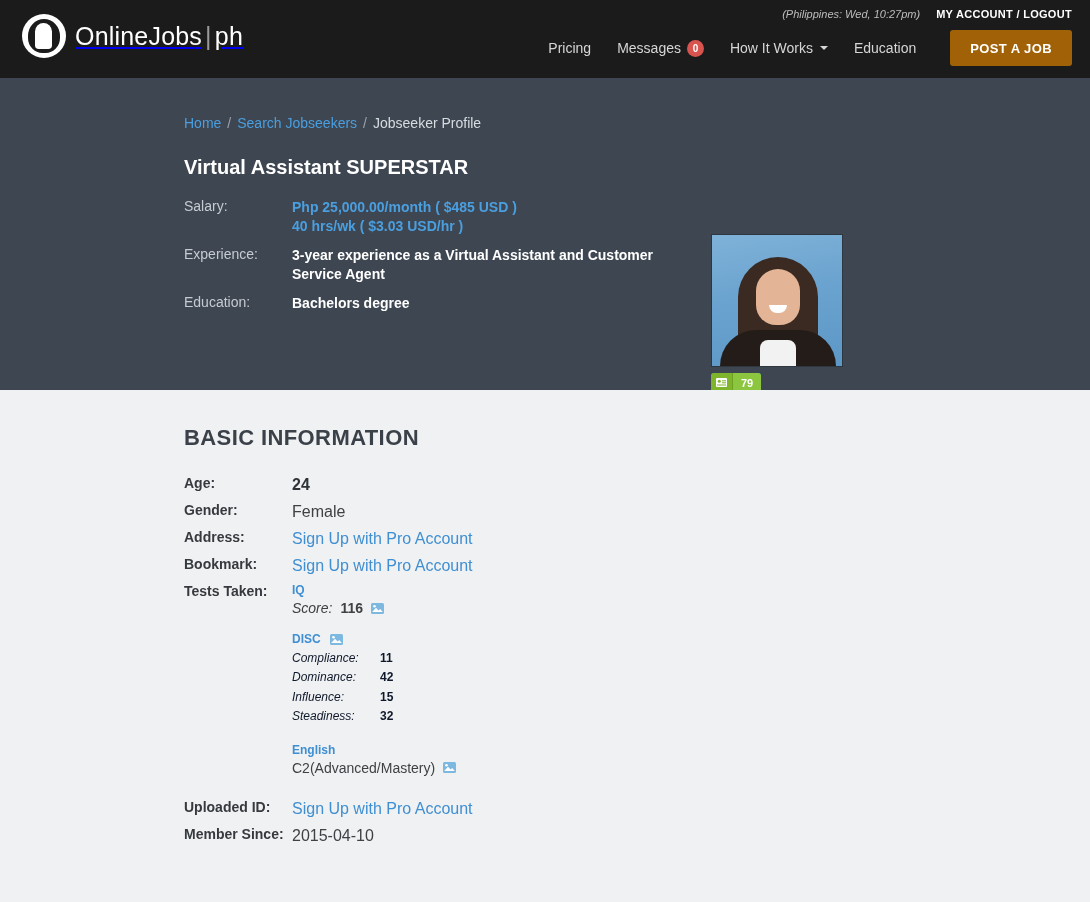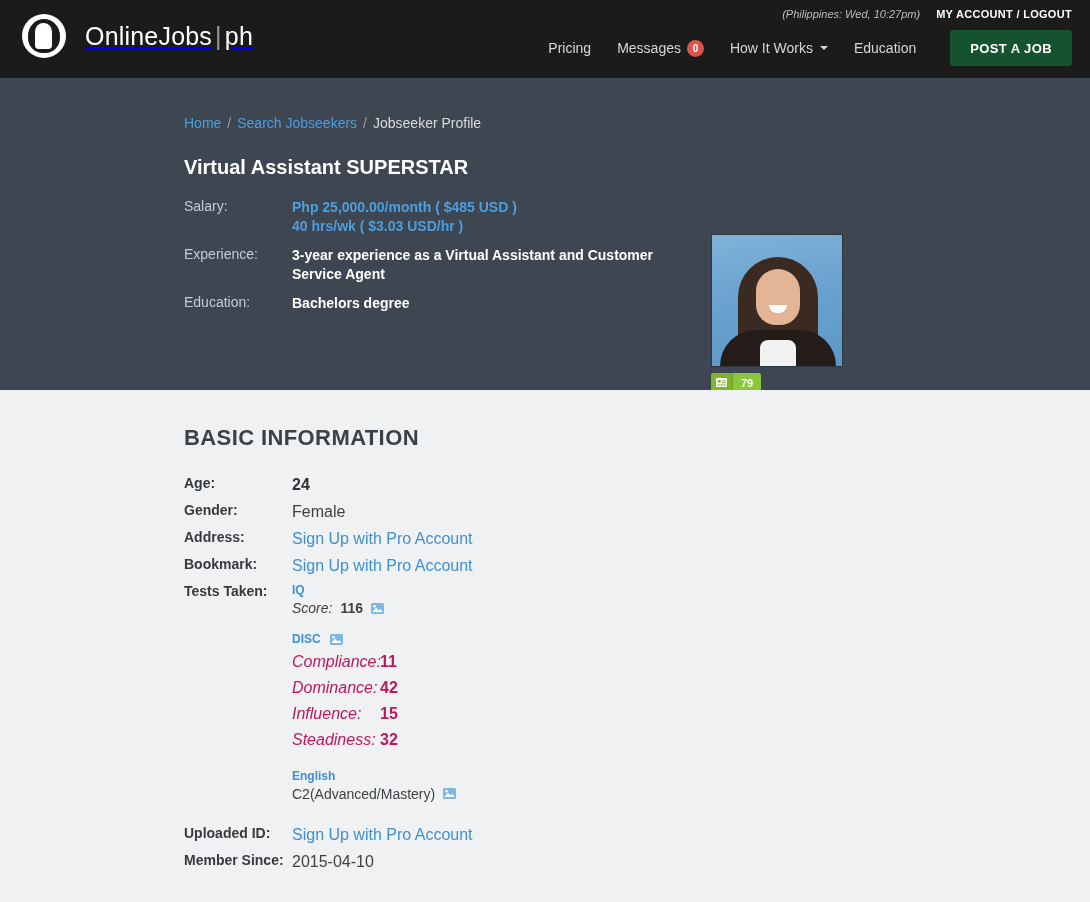--- a/index.html
+++ b/index.html
@@ -11,21 +11,21 @@
   }
 
   
   .topbar {
     position: relative;
     height: 78px;
     background: #1b1b1b;
   }
   .logo-wrap {
     position: absolute; left: 22px; top: 14px;
-    display: flex; align-items: center; gap: 19px;
+    display: flex; align-items: center; gap: 9px;
   }
   .logo-mark {
     width: 44px; height: 44px; border-radius: 50%;
     background: #ffffff;
     position: relative;
     flex: none;
     overflow: hidden;
   }
   .logo-mark::before {
     content: ""; position: absolute;
@@ -80,21 +80,21 @@
     color: #fff; font-size: 10px; font-weight: bold;
   }
   .caret-down {
     width: 0; height: 0; margin-left: 1px;
     border-left: 4px solid transparent;
     border-right: 4px solid transparent;
     border-top: 4px solid #d6d6d6;
   }
   .post-job {
     display: inline-flex; align-items: center; justify-content: center;
-    background: #14532d; color: #ffffff;
+    background: #a16207; color: #ffffff;
     font-size: 13px; font-weight: bold; letter-spacing: .4px;
     padding: 0 20px; height: 36px; border: none; border-radius: 3px;
     cursor: pointer; margin-left: 8px;
   }
 
   
   .profile-band {
     position: relative;
     background: #3e4651;
     height: 312px;
@@ -253,21 +253,21 @@
     display: flex; align-items: center; gap: 9px;
   }
   .test-sub {
     display: flex; align-items: center; gap: 8px;
     margin-top: 3px; font-size: 14px; color: #3f4245;
   }
   .test-sub .k { font-style: italic; }
   .test-sub .v { font-weight: bold; }
   .disc-grid { margin-top: 3px; }
   .disc-line {
-    display: flex; font-size: 16px; color: #be185d;
+    display: flex; font-size: 12px; color: #0f172a;
     line-height: 1.62;
   }
   .disc-line .k { font-style: italic; width: 88px; flex: none; }
   .disc-line .v { font-weight: bold; }
   .img-ico { flex: none; line-height: 0; }
 </style>
 </head>
 <body>
 
 <div class="topbar">

